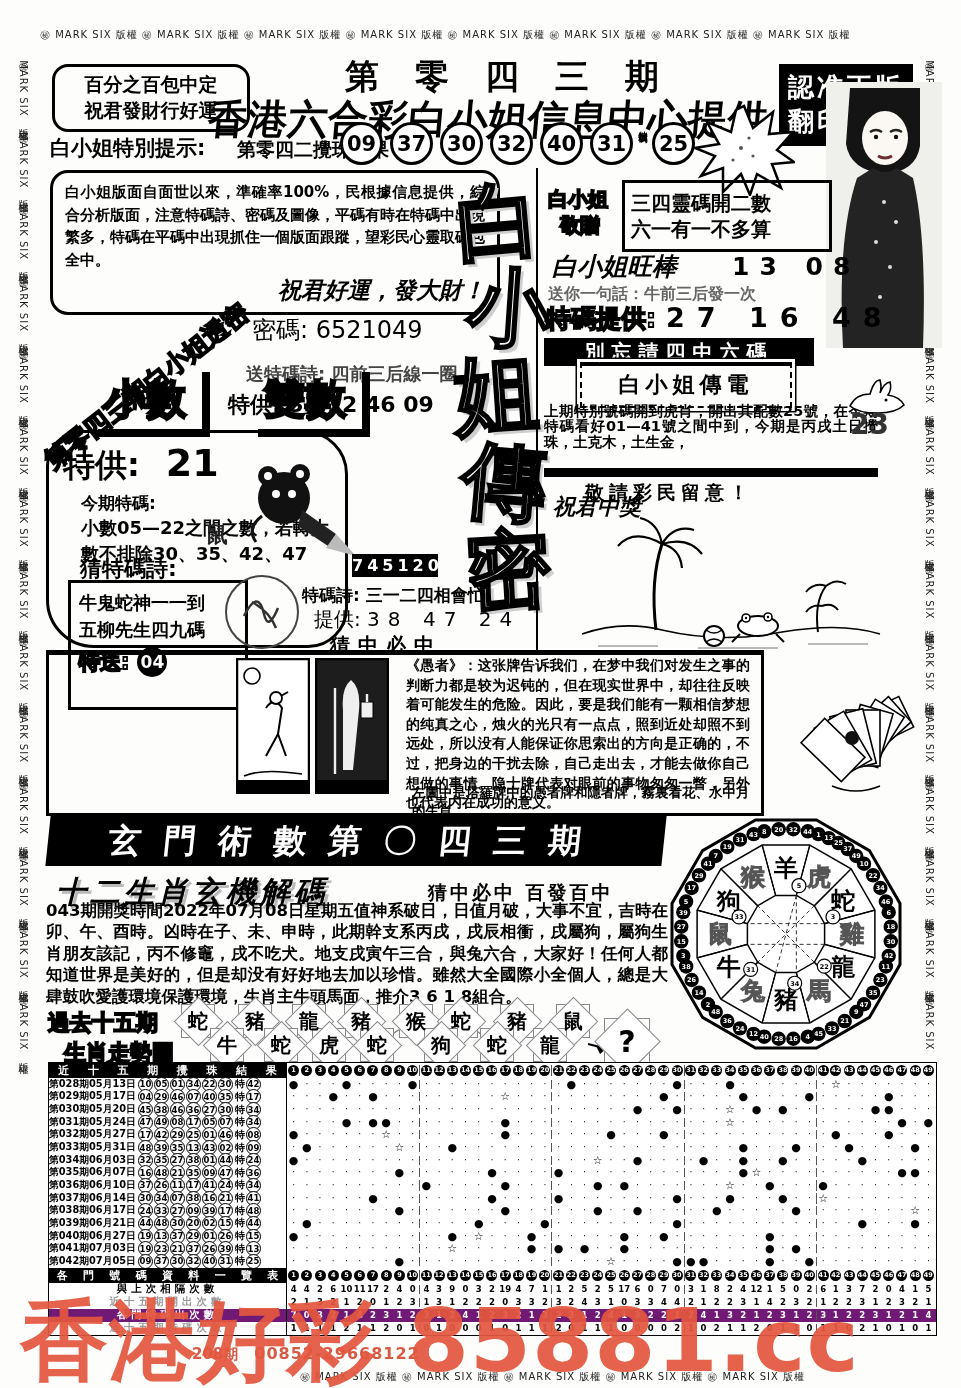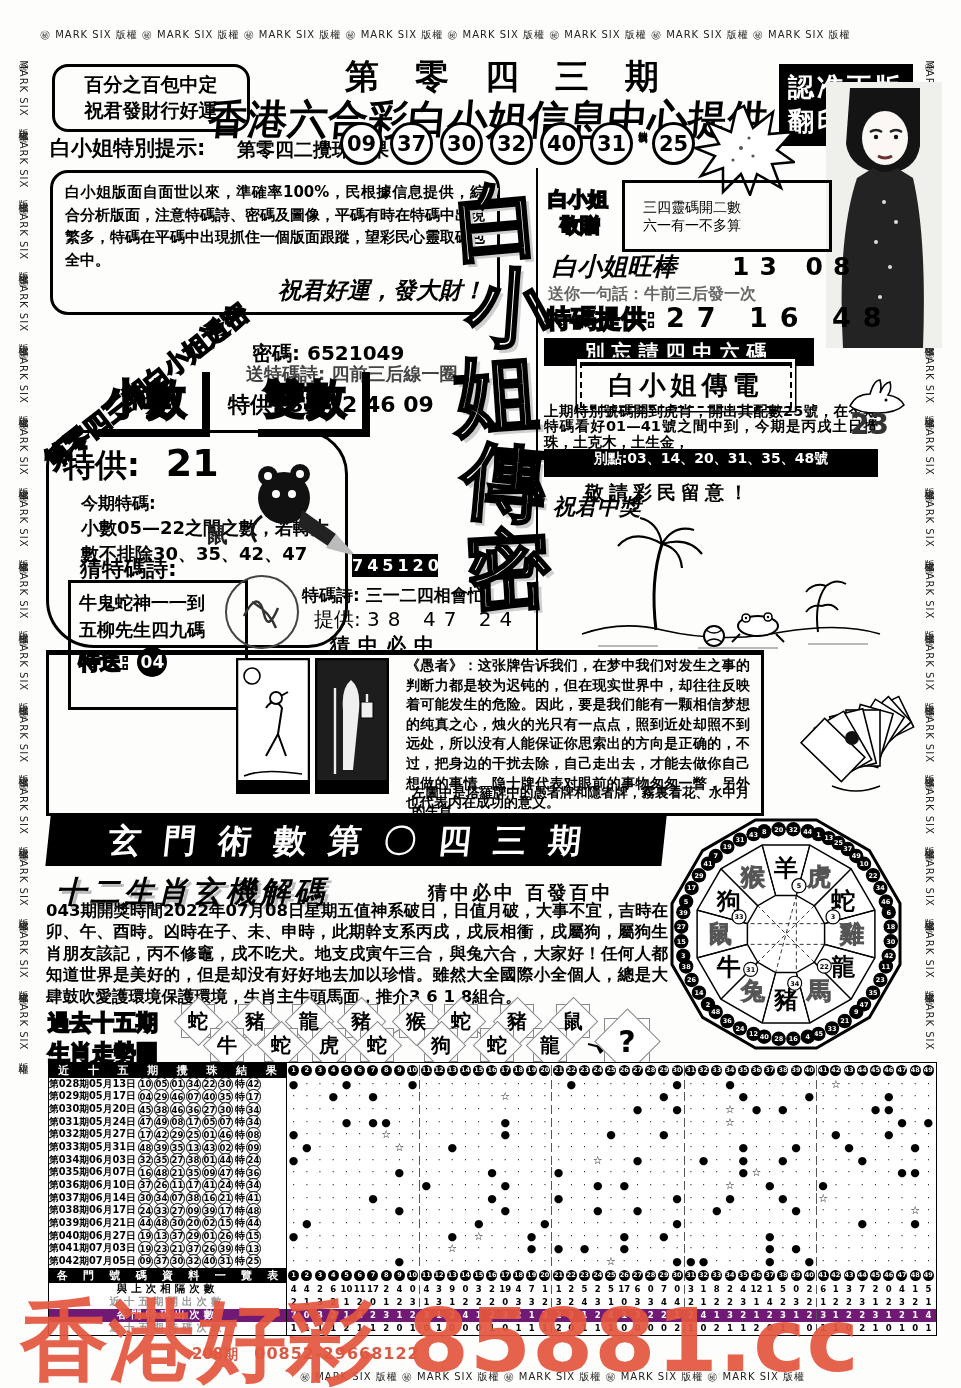--- a/index.html
+++ b/index.html
@@ -22,21 +22,21 @@
   .draw-label{left:237px;top:137px;font-size:19px;font-weight:800;}
   .resrow{left:340px;top:122px;display:flex;gap:7px;}
   .resnum{width:37px;height:37px;border:3px solid #000;border-radius:50%;display:flex;align-items:center;justify-content:center;
           font-size:21px;font-weight:800;background:#fff;}
   .speclab{left:636px;top:124px;font-size:9px;font-weight:800;writing-mode:vertical-rl;letter-spacing:1px;}
   .speccirc{left:652px;top:122px;}
   
   .intro-box{left:50px;top:170px;width:420px;border:3.5px solid #000;border-radius:18px;padding:8px 12px 4px 12px;
              font-size:15px;font-weight:800;line-height:1.5;text-align:justify;}
   .intro-wish{display:block;text-align:right;font-size:23px;font-style:italic;margin-top:2px;}
-  .secret1{left:252px;top:340px;font-size:20px;font-weight:700;}
+  .secret1{left:252px;top:314px;font-size:24px;font-weight:400;}
   .secret2{left:246px;top:362px;font-size:18px;font-weight:700;color:#444;}
   .secret3{left:228px;top:390px;font-size:22px;font-weight:800;}
   .rot-label{left:14px;top:348px;width:320px;transform:rotate(-38deg);font-size:25px;white-space:nowrap;}
   .vchar{font-size:84px;line-height:1;text-shadow:4px 4px 0 #cfcfcf;}
   .divv{left:536px;top:168px;width:2px;height:486px;background:#000;}
   
   .bighead{font-size:41px;padding:0 16px 2px 6px;border-bottom:8px solid #000;border-right:8px solid #000;}
   .bubble{left:46px;top:430px;width:268px;height:196px;border:3px solid #000;border-radius:36px 44px 40px 48px;padding:8px 14px;}
   .bub-top{font-size:32px;font-weight:800;display:flex;gap:26px;align-items:baseline;}
   .bub-num{font-size:38px;}
@@ -54,32 +54,32 @@
   .code745{left:352px;top:554px;width:86px;background:#000;color:#fff;font-size:16px;font-weight:800;letter-spacing:4px;
            text-align:center;padding:2px 0;}
   .codepoem{left:302px;top:584px;font-size:17px;font-weight:800;}
   .codeoffer{left:314px;top:606px;font-size:20px;font-weight:400;text-align:right;}
   .codewin{left:330px;top:632px;font-size:20px;font-weight:800;letter-spacing:8px;}
   
   .corner1{left:548px;top:186px;font-size:20px;}
   .corner2{left:560px;top:212px;font-size:20px;}
   .rp-box{left:622px;top:180px;width:198px;height:66px;border:3px solid #000;display:flex;flex-direction:column;
           justify-content:center;padding-left:6px;}
-  .rp-box div{font-size:14px;font-weight:400;line-height:1.3;white-space:nowrap;margin-left:12px;}
+  .rp-box div{font-size:20px;font-weight:700;line-height:1.3;white-space:nowrap;}
   .wang{left:552px;top:250px;font-size:25px;font-weight:900;font-style:italic;}
   .wangnums{left:732px;top:252px;font-size:25px;font-weight:700;letter-spacing:10px;}
   .phrase{left:548px;top:284px;font-size:16px;font-weight:700;color:#666;}
   .rp-offer{left:546px;top:302px;display:flex;align-items:baseline;gap:10px;}
   .rp-offer .lab{font-size:25px;}
   .rp-offer .val{font-size:27px;font-weight:800;letter-spacing:12px;}
   .rp-black{left:544px;top:338px;width:270px;height:28px;background:#000;color:#fff;font-size:20px;font-weight:800;
             letter-spacing:7px;display:flex;align-items:center;justify-content:center;}
   
   .cd-box{left:580px;top:362px;width:208px;height:42px;border:2px dashed #000;box-shadow:0 0 0 3px #fff,0 0 0 4.5px #000;
-          display:flex;align-items:center;justify-content:center;font-size:26px;font-weight:800;letter-spacing:5px;}
+          display:flex;align-items:center;justify-content:center;font-size:22px;font-weight:800;letter-spacing:5px;}
   .cd-body{left:544px;top:404px;width:334px;font-size:14.5px;font-weight:800;line-height:1.06;text-align:justify;}
   .cd-high{left:544px;top:449px;width:334px;background:#000;color:#fff;font-size:14px;font-weight:800;text-align:center;padding:1px 0;}
   .cd-bar{left:544px;top:468px;width:334px;height:9px;background:#000;}
   .cd-notice{left:585px;top:480px;font-size:19px;font-weight:800;letter-spacing:5px;}
   .cd-wish{left:553px;top:492px;font-size:22px;font-weight:800;font-style:italic;}
   .rab-num{left:850px;top:408px;font-size:28px;font-weight:700;color:#333;}
   
   .tarot-frame{left:46px;top:650px;width:712px;height:158px;border:3px solid #000;border-top:5px solid #000;}
   .tarot-title{left:58px;top:660px;font-size:36px;font-weight:900;letter-spacing:2px;}
   .tarot-cards{left:236px;top:658px;display:flex;gap:5px;}
@@ -87,21 +87,21 @@
   .tarot-cap{left:412px;top:784px;width:340px;font-size:13.5px;font-weight:800;}
   
   .banner{left:48px;top:816px;width:616px;height:50px;background:#000;color:#fff;display:flex;align-items:center;justify-content:center;
           font-size:33px;font-weight:900;letter-spacing:22px;transform:skewX(-6deg);}
   .xm-sub{left:56px;top:872px;font-size:30px;font-weight:900;font-style:italic;letter-spacing:4px;text-shadow:3px 3px 0 #bbb;}
   .xm-slogan{left:428px;top:880px;font-size:19px;font-weight:900;letter-spacing:3px;}
   .xm-body{left:46px;top:900px;width:622px;font-size:16.5px;font-weight:800;line-height:1.3;text-align:justify;}
   
   .zigzag{left:48px;top:1002px;width:648px;height:72px;}
   .zz-lab1{left:0;top:6px;font-size:22px;position:absolute;white-space:nowrap;}
-  .zz-lab2{left:0;top:36px;font-size:22px;position:absolute;white-space:nowrap;}
+  .zz-lab2{left:16px;top:36px;font-size:22px;position:absolute;white-space:nowrap;}
   .star{position:absolute;width:32px;height:32px;border:1.5px solid #888;background:#fff;display:flex;align-items:center;justify-content:center;}
   .star::before{content:"";position:absolute;inset:-1.5px;border:1.5px solid #888;background:#fff;transform:rotate(45deg);z-index:0;}
   .star i{position:relative;z-index:1;font-style:normal;font-weight:900;font-size:20px;}
   .star.q{width:44px;height:44px;}
   .star.q i{font-size:30px;}
   
   .dtable{left:48px;top:1062px;width:887px;border:1.5px solid #000;background:#fff;}
   .trow{display:flex;align-items:center;height:12.65px;}
   .trow.hd{height:15px;}
   .tleft{width:237px;display:flex;align-items:center;height:100%;border-right:1px solid #000;}
@@ -277,21 +277,20 @@
   <div class="abs wangnums">13 08</div>
   <div class="abs phrase">送你一句話：牛前三后發一次</div>
   <div class="abs rp-offer">
     <span class="lab ol">特碼提供:</span>
     <span class="val">27 16 48</span>
   </div>
   <div class="abs rp-black">別忘請四中六碼</div>
 
   <div class="abs cd-box">白小姐傳電</div>
   <div class="abs cd-body">上期特別號碼開到虎肖，開出其配數25號，在今期特碼看好01—41號之間中到，今期是丙戌土日攪珠，土克木，土生金，</div>
-  <div class="abs cd-high">別點:03、14、20、31、35、48號</div>
   <div class="abs cd-bar"></div>
   <div class="abs cd-notice">敬請彩民留意！</div>
   <div class="abs cd-wish">祝君中獎</div>
   <svg class="abs" style="left:842px;top:376px;" width="66" height="40" viewBox="0 0 66 40">
     <path d="M8 30 q6 -12 20 -12 q4 -14 10 -14 q2 8 0 13 q4 -10 10 -11 q2 7 -2 13 q12 2 16 10 q-8 8 -26 8 q-20 0 -28 -7 z" fill="#fff" stroke="#000" stroke-width="1.6"></path>
     <circle cx="44" cy="24" r="1.5" fill="#000"></circle>
   </svg>
   <div class="abs rab-num">23</div>
 
   <svg class="abs" style="left:578px;top:514px;" width="306" height="142" viewBox="0 0 306 142">

